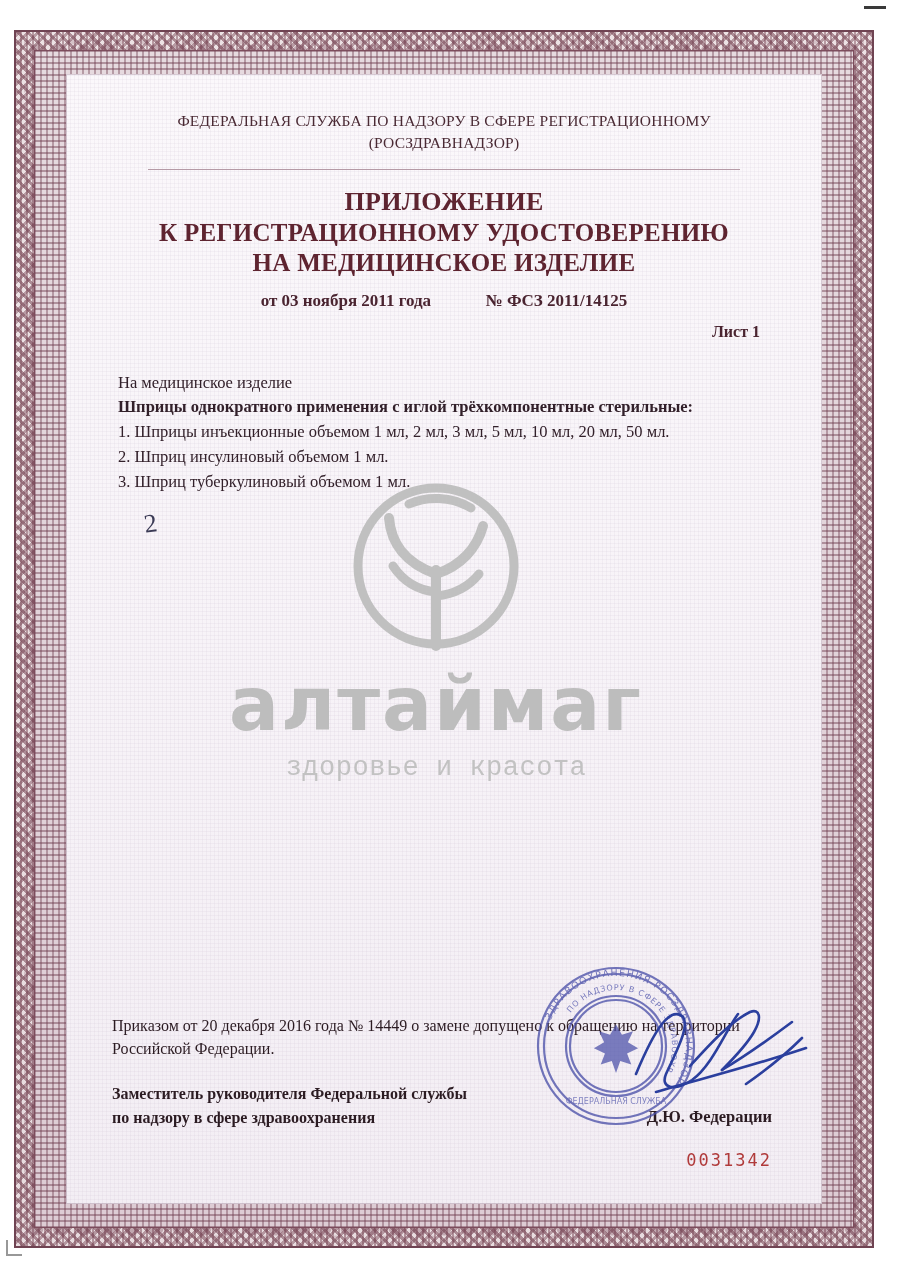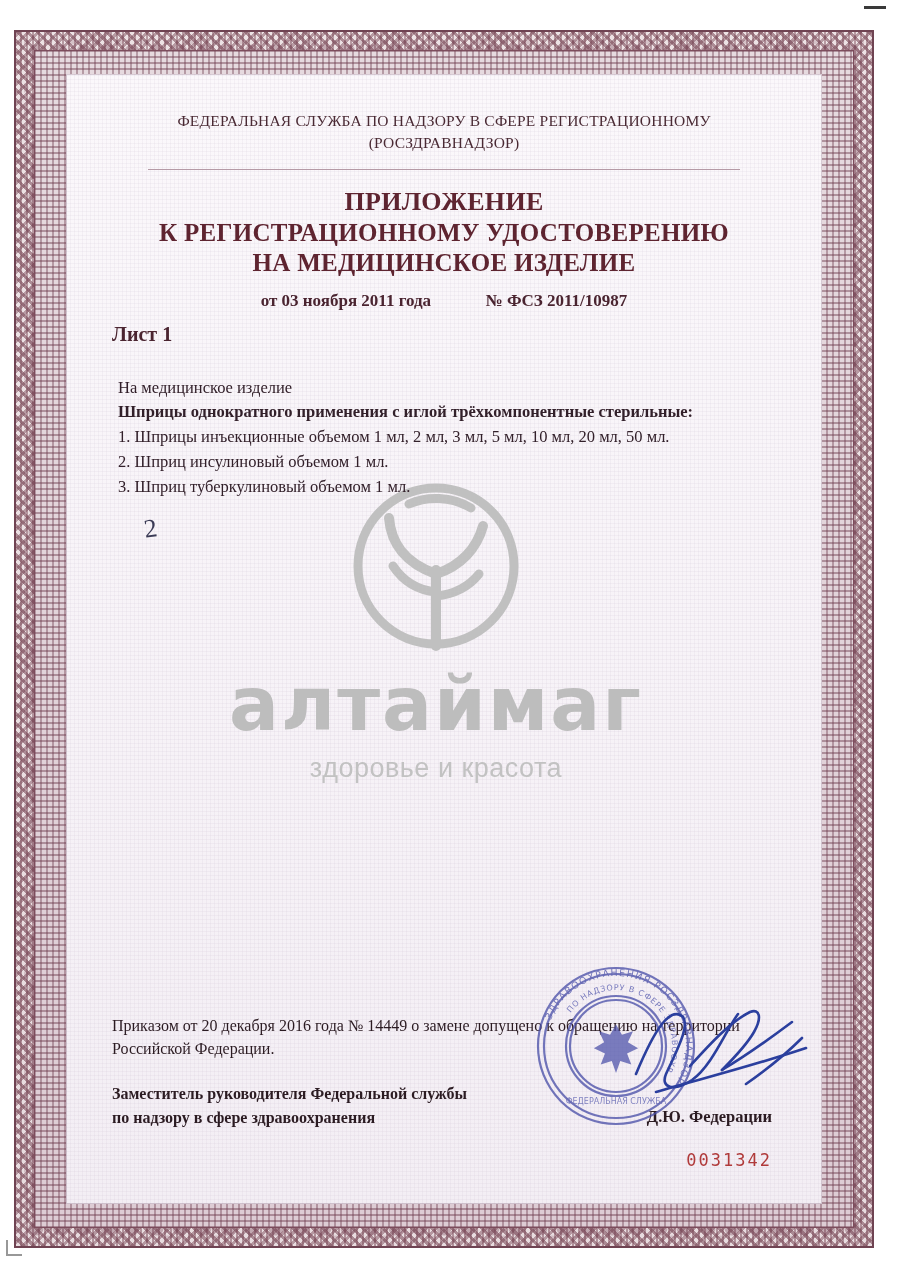--- a/index.html
+++ b/index.html
@@ -84,21 +84,21 @@
   .wm-logo svg { display: block; }
   .wm-title {
     font-family: "DejaVu Sans", sans-serif;
     font-size: 74px;
     font-weight: bold;
     letter-spacing: 2px;
     color: #bdbdbd;
     line-height: 1;
   }
   .wm-sub {
-    font-family: Liberation Sans, sans-serif;
+    font-family: Liberation Mono, monospace;
     font-size: 27px;
     color: #c2c2c2;
     margin-top: 12px;
     letter-spacing: 0.5px;
   }
 
   
   .content {
     position: relative;
     z-index: 3;
@@ -128,22 +128,23 @@
   .doc-title .l2 { font-size: 25px; }
   .doc-meta {
     text-align: center;
     font-weight: bold;
     font-size: 17px;
     color: #4a2430;
     margin-top: 12px;
   }
   .doc-meta .gap { display: inline-block; width: 46px; }
   .sheet {
-    font-weight: bold;
-    font-size: 20px;
+    text-align: right;
+    font-weight: bold;
+    font-size: 16px;
     color: #4a2430;
     margin-top: 12px;
     padding-right: 16px;
   }
 
   .body-block {
     margin-top: 30px;
     font-size: 16.5px;
     color: #32202a;
     line-height: 1.5;
@@ -277,21 +278,21 @@
 
       <div class="doc-title">
         <div>ПРИЛОЖЕНИЕ</div>
         <div class="l2">К РЕГИСТРАЦИОННОМУ УДОСТОВЕРЕНИЮ</div>
         <div class="l2">НА МЕДИЦИНСКОЕ ИЗДЕЛИЕ</div>
       </div>
 
       <div class="doc-meta">
         <span>от  03 ноября 2011 года</span>
         <span class="gap"></span>
-        <span>№  ФСЗ 2011/10987</span>
+        <span>№  ФСЗ 2011/14125</span>
       </div>
 
       <div class="sheet">Лист  1</div>
 
       <div class="body-block">
         <div class="lead">На медицинское изделие</div>
         <div class="strong">Шприцы однократного применения с иглой трёхкомпонентные стерильные:</div>
         <div class="item">1. Шприцы инъекционные объемом 1 мл, 2 мл, 3 мл, 5 мл, 10 мл, 20 мл, 50 мл.</div>
         <div class="item">2. Шприц инсулиновый объемом 1 мл.</div>
         <div class="item">3. Шприц туберкулиновый объемом 1 мл.</div>

